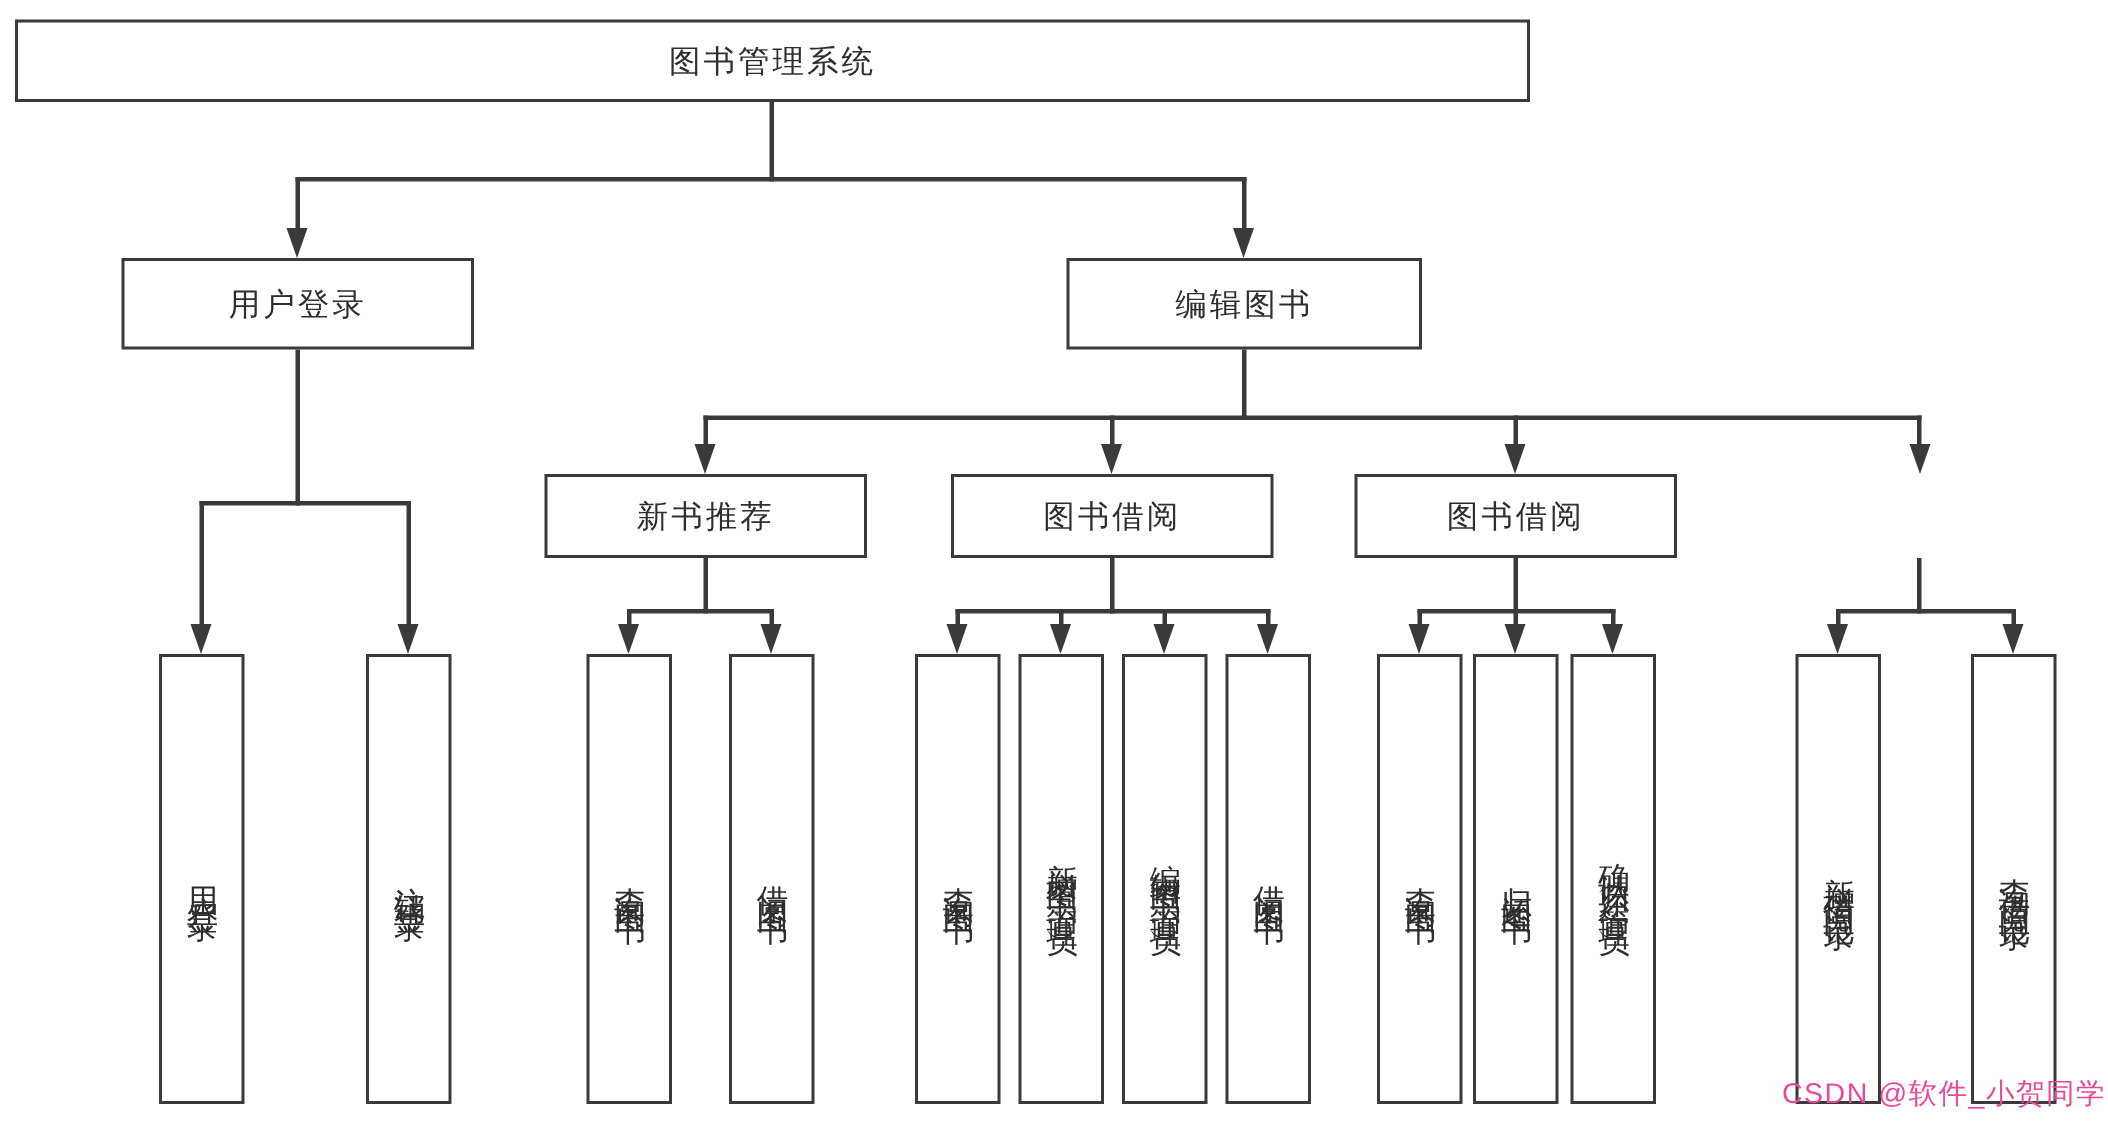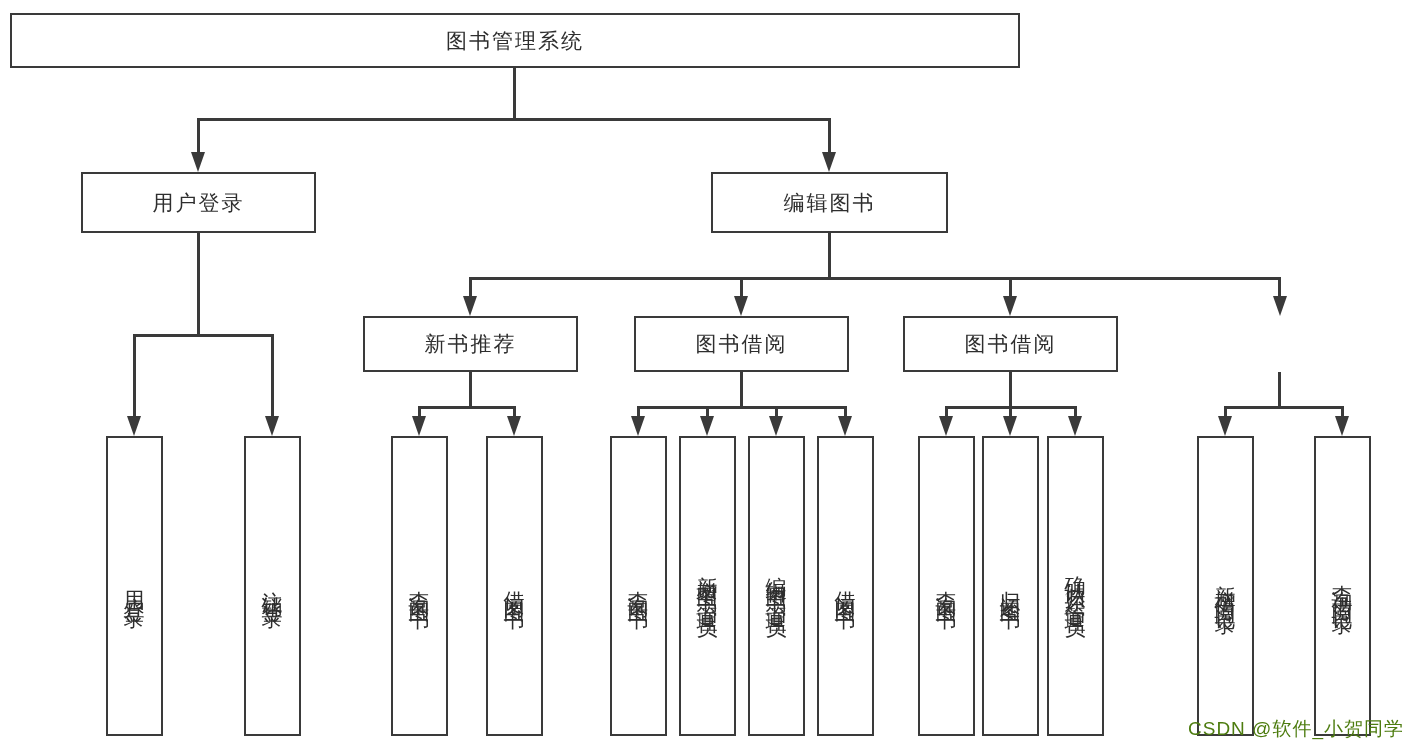--- a/index.html
+++ b/index.html
@@ -53,21 +53,21 @@
     border-left:7px solid transparent;
     border-right:7px solid transparent;
     border-top:20px solid #3a3a3a;
   }
   .watermark{
     position:absolute;
     left:1188px;
     top:716px;
     font-size:19px;
     letter-spacing:1px;
-    color:#4d7c0f;
+    color:#ec4899;
     white-space:nowrap;
   }
 </style>
 </head>
 <body>
 
 <div class="stage">
 
   <div class="box h" style="left:10px;top:13px;width:1010px;height:55px">图书管理系统</div>
 

